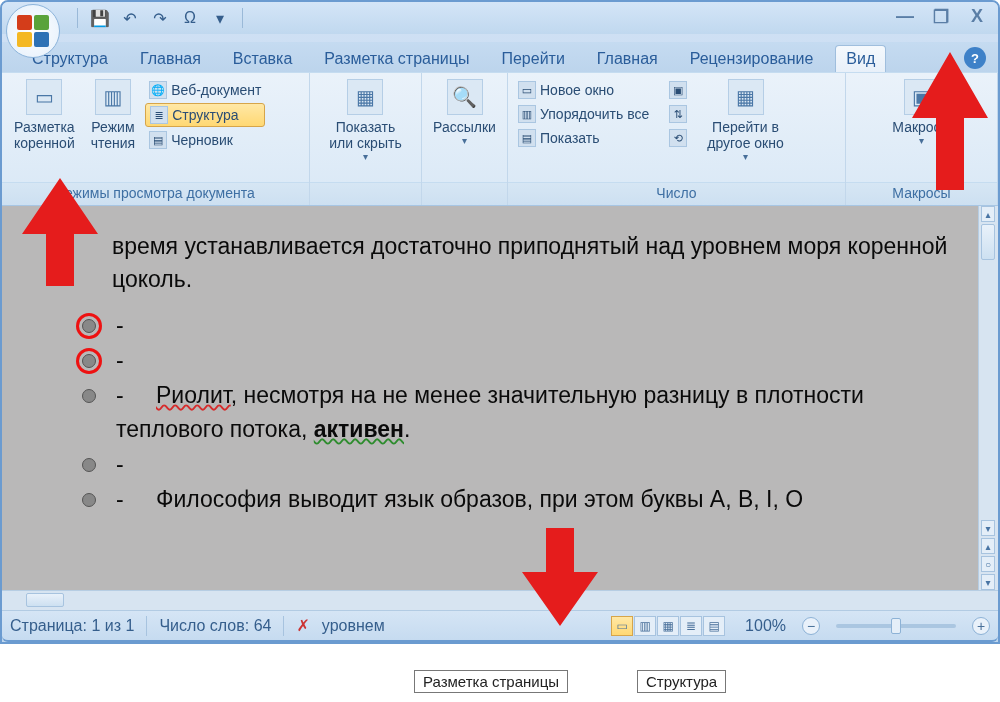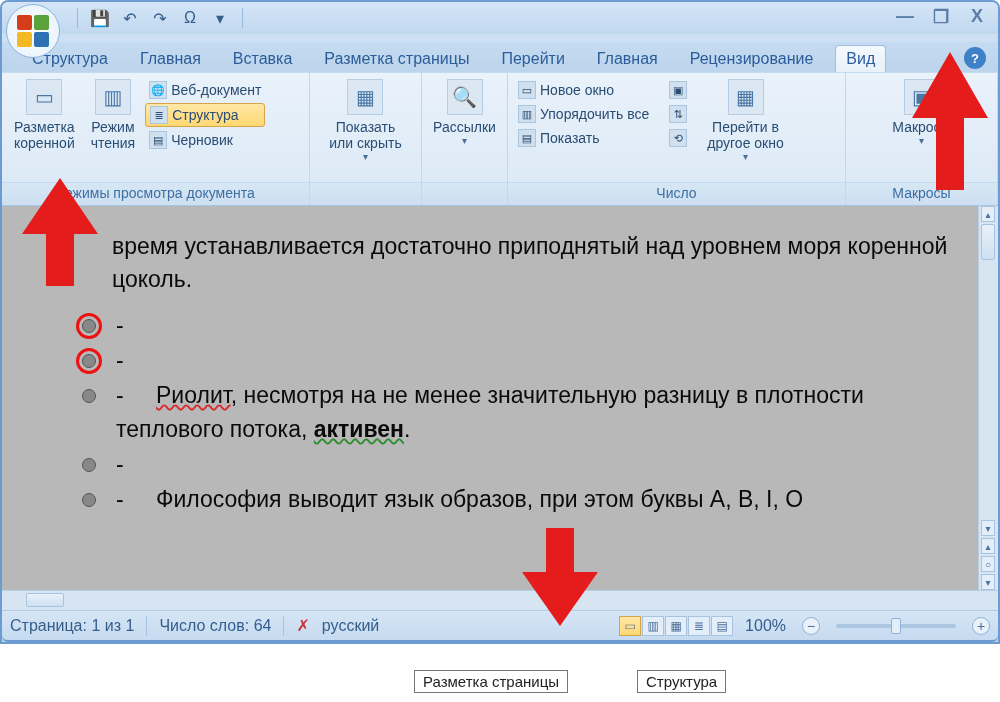--- a/index.html
+++ b/index.html
@@ -55,21 +55,21 @@
   .scroll-v .btn { position:absolute; left:2px; width:14px; height:16px; background:#e4eef8; border:1px solid #a7c3df; font-size:10px; display:flex;align-items:center;justify-content:center; color:#4975a4;}
   .scroll-h { height:20px; background:#d7e4f1; border-top:1px solid #b6cde3; position:relative;}
   .scroll-h .thumb { position:absolute; top:2px; height:14px; background:linear-gradient(#e9f1fa,#cde0f1); border:1px solid #a7c3df; border-radius:2px;}
 
   
   .status { height:32px; background:linear-gradient(#d5e5f5,#c6dbf0); display:flex; align-items:center; font-size:16px; color:#355e8c; border-top:1px solid #b2cbe3; border-bottom:2px solid #6b9bd0; border-radius:0 0 6px 6px; padding:0 8px; gap:12px;}
   .status .sep { width:1px; height:20px; background:#a7c3df; }
   .view-btns { display:flex; gap:1px; margin-left:auto; }
   .view-btns span { width:22px; height:20px; background:#e4eef8; border:1px solid #a7c3df; display:flex;align-items:center;justify-content:center; font-size:12px; color:#486f99;}
   .view-btns span.active { background:linear-gradient(#ffe8a6,#ffd873); border-color:#d6a54a;}
-  .zoom { display:flex; align-items:center; gap:16px; }
+  .zoom { display:flex; align-items:center; gap:16px; margin-left:8px;}
   .zoom .track { width:120px; height:4px; background:#aac6e1; position:relative; border-radius:2px;}
   .zoom .knob { width:10px; height:16px; background:#e4eef8; border:1px solid #8db2d6; position:absolute; top:-6px; border-radius:2px;}
   .zoom .pm { width:18px; height:18px; border-radius:50%; border:1px solid #8db2d6; background:#e9f1fa; display:flex; align-items:center; justify-content:center; font-size:14px; color:#486f99;}
 
   
   .tooltip { position:absolute; background:#fff; border:1px solid #777; padding:2px 8px; font-size:15px; color:#222;}
 
   
   .arrow { position:absolute; pointer-events:none; }
   .arrow svg { display:block; }
@@ -260,21 +260,21 @@
   <div class="scroll-h">
     <div class="thumb" style="left:24px;width:38px;"></div>
   </div>
 
   <div class="status">
     <span>Страница: 1 из 1</span>
     <span class="sep"></span>
     <span>Число слов: 64</span>
     <span class="sep"></span>
     <span style="color:#c33;">✗</span>
-    <span>русский</span>
+    <span>уровнем</span>
     <div class="view-btns">
       <span class="active">▭</span>
       <span>▥</span>
       <span>▦</span>
       <span>≣</span>
       <span>▤</span>
     </div>
     <div class="zoom">
       <span>100%</span>
       <span class="pm">−</span>

